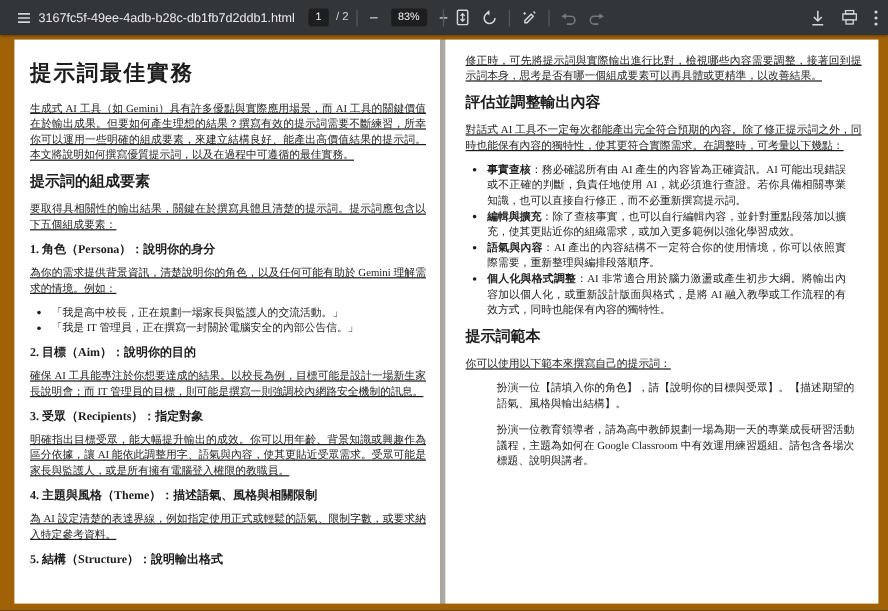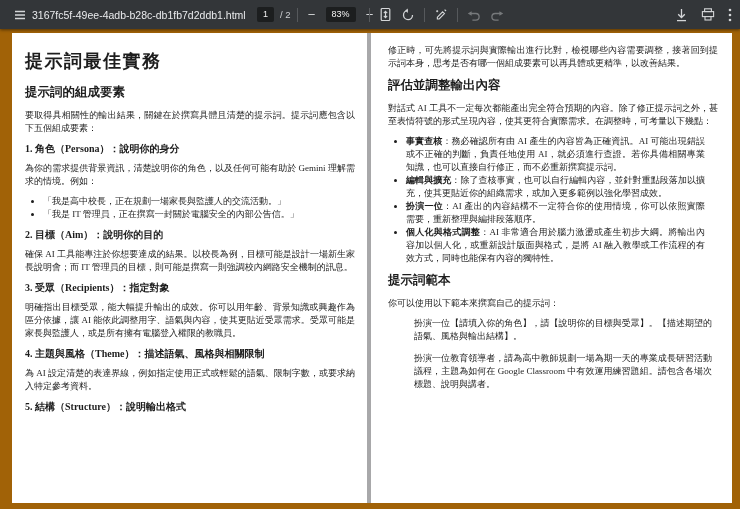--- a/index.html
+++ b/index.html
@@ -34,21 +34,21 @@
           font-family:"Liberation Serif", serif; color:#1d1d1d; }
   .page-left  { left:12px;  width:355px; padding:16px 12px 10px 13px; }
   .page-gap   { position:absolute; top:4px; left:367px; width:4px; height:470px;
                 background:#a8a8aa; }
   .page-right { left:371px; width:361px; padding:11px 14px 10px 17px; }
 
   
   .doc-h1 { font-size:18px; font-weight:bold; letter-spacing:1.5px; margin:0 0 11px; }
   .doc-h2 { font-size:12.5px; font-weight:bold; margin:4px 0 8px; }
   .doc-h3 { font-size:10px;  font-weight:bold; margin:7px 0 6px; }
-  .doc-p  { font-size:9px; line-height:13px; text-align:justify; margin:0 0 7px; }
+  .doc-p  { font-size:9px; line-height:13px; text-align:justify; margin:0 0 7px;text-decoration:underline; }
   .doc-ul { margin:0 13px 7px 4px; padding-left:14px; }
   .doc-ul li { font-size:9px; line-height:13px; text-align:justify; }
   .doc-quote { font-size:9px; line-height:13px; text-align:justify;
                margin:0 6px 9px 26px; }
   .lead { font-weight:bold; }
   .ex-h { font-size:9.5px; font-weight:bold; margin:2px 0 7px; }
 </style>
 </head>
 <body>
 
@@ -148,20 +148,21 @@
           </svg>
       </span>
     </button>
   </div>
 </header>
 
 <div class="viewer">
 
   <section class="page page-left">
     <h1 class="doc-h1">提示詞最佳實務</h1>
+    <p class="doc-p">生成式 AI 工具（如 Gemini）具有許多優點與實際應用場景，而 AI 工具的關鍵價值在於輸出成果。但要如何產生理想的結果？撰寫有效的提示詞需要不斷練習，所幸你可以運用一些明確的組成要素，來建立結構良好、能產出高價值結果的提示詞。本文將說明如何撰寫優質提示詞，以及在過程中可遵循的最佳實務。</p>
 
     <h2 class="doc-h2">提示詞的組成要素</h2>
     <p class="doc-p">要取得具相關性的輸出結果，關鍵在於撰寫具體且清楚的提示詞。提示詞應包含以下五個組成要素：</p>
 
     <h3 class="doc-h3">1. 角色（Persona）：說明你的身分</h3>
     <p class="doc-p">為你的需求提供背景資訊，清楚說明你的角色，以及任何可能有助於 Gemini 理解需求的情境。例如：</p>
     <ul class="doc-ul">
       <li>「我是高中校長，正在規劃一場家長與監護人的交流活動。」</li>
       <li>「我是 IT 管理員，正在撰寫一封關於電腦安全的內部公告信。」</li>
     </ul>
@@ -178,26 +179,26 @@
     <h3 class="doc-h3">5. 結構（Structure）：說明輸出格式</h3>
 
   </section>
 
   <div class="page-gap"></div>
 
   <section class="page page-right">
     <p class="doc-p">修正時，可先將提示詞與實際輸出進行比對，檢視哪些內容需要調整，接著回到提示詞本身，思考是否有哪一個組成要素可以再具體或更精準，以改善結果。</p>
 
     <h2 class="doc-h2">評估並調整輸出內容</h2>
-    <p class="doc-p">對話式 AI 工具不一定每次都能產出完全符合預期的內容。除了修正提示詞之外，甚至表情符號的形式呈現內容，使其更符合實際需求。在調整時，可考量以下幾點：</p>
+    <p class="doc-p">對話式 AI 工具不一定每次都能產出完全符合預期的內容。除了修正提示詞之外，同時也能保有內容的獨特性，使其更符合實際需求。在調整時，可考量以下幾點：</p>
 
     <ul class="doc-ul">
       <li><b class="lead">事實查核</b><span>：務必確認所有由 AI 產生的內容皆為正確資訊。AI 可能出現錯誤或不正確的判斷，負責任地使用 AI，就必須進行查證。若你具備相關專業知識，也可以直接自行修正，而不必重新撰寫提示詞。</span></li>
       <li><b class="lead">編輯與擴充</b><span>：除了查核事實，也可以自行編輯內容，並針對重點段落加以擴充，使其更貼近你的組織需求，或加入更多範例以強化學習成效。</span></li>
-      <li><b class="lead">扮演一位</b><span>：AI 產出的內容結構不一定符合你的使用情境，你可以依照實際需要，重新整理與編排段落順序。</span></li>
+      <li><b class="lead">語氣與內容</b><span>：AI 產出的內容結構不一定符合你的使用情境，你可以依照實際需要，重新整理與編排段落順序。</span></li>
       <li><b class="lead">個人化與格式調整</b><span>：AI 非常適合用於腦力激盪或產生初步大綱。將輸出內容加以個人化，或重新設計版面與格式，是將 AI 融入教學或工作流程的有效方式，同時也能保有內容的獨特性。</span></li>
     </ul>
 
     <h2 class="doc-h2">提示詞範本</h2>
     <p class="doc-p">你可以使用以下範本來撰寫自己的提示詞：</p>
     <p class="doc-quote">扮演一位【請填入你的角色】，請【說明你的目標與受眾】。【描述期望的語氣、風格與輸出結構】。</p>
 
     <p class="doc-quote">扮演一位教育領導者，請為高中教師規劃一場為期一天的專業成長研習活動議程，主題為如何在 Google Classroom 中有效運用練習題組。請包含各場次標題、說明與講者。</p>
   </section>
 </div>

